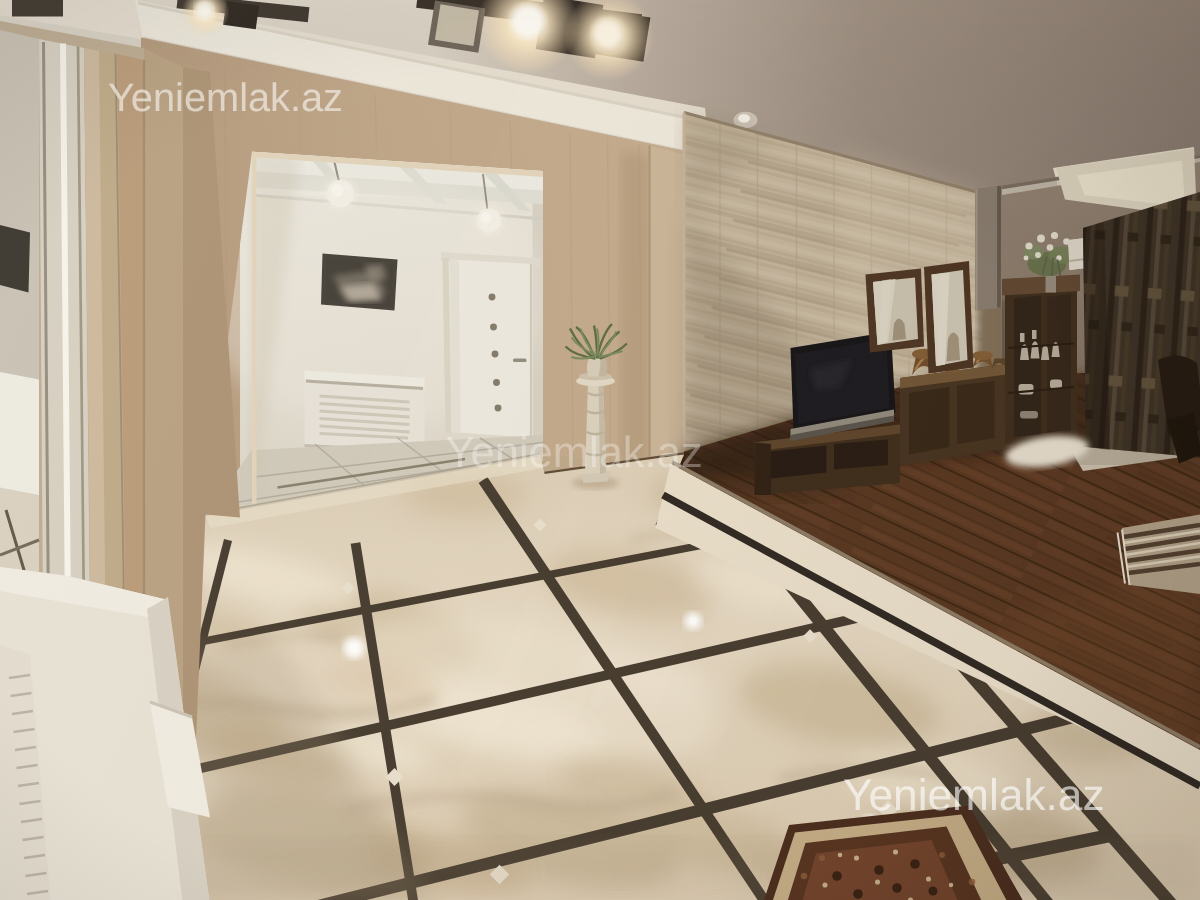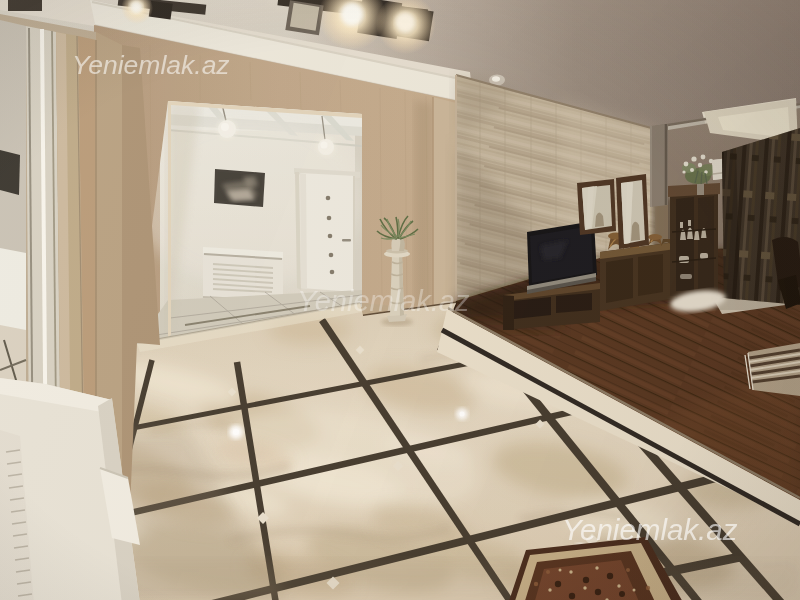--- a/index.html
+++ b/index.html
@@ -1,16 +1,16 @@
 <!DOCTYPE html>
 <html><head>
 <meta charset="utf-8">
 <style>
 html,body{margin:0;padding:0;background:#000;}
-#scene{position:relative;width:800px;height:600px;overflow:hidden;font-family:"Liberation Sans", sans-serif;font-style:italic;}
+#scene{position:relative;width:800px;height:600px;overflow:hidden;font-family:"Liberation Sans", sans-serif;}
 svg{display:block;filter:blur(0.5px);}
 </style>
 </head>
 <body>
 
 <div id="scene">
 <svg width="800" height="600" viewBox="0 0 800 600">
 <defs>
   <linearGradient id="ceilG" x1="0" y1="0" x2="1" y2="0">
     <stop offset="0" stop-color="#ddd7ca"></stop>

